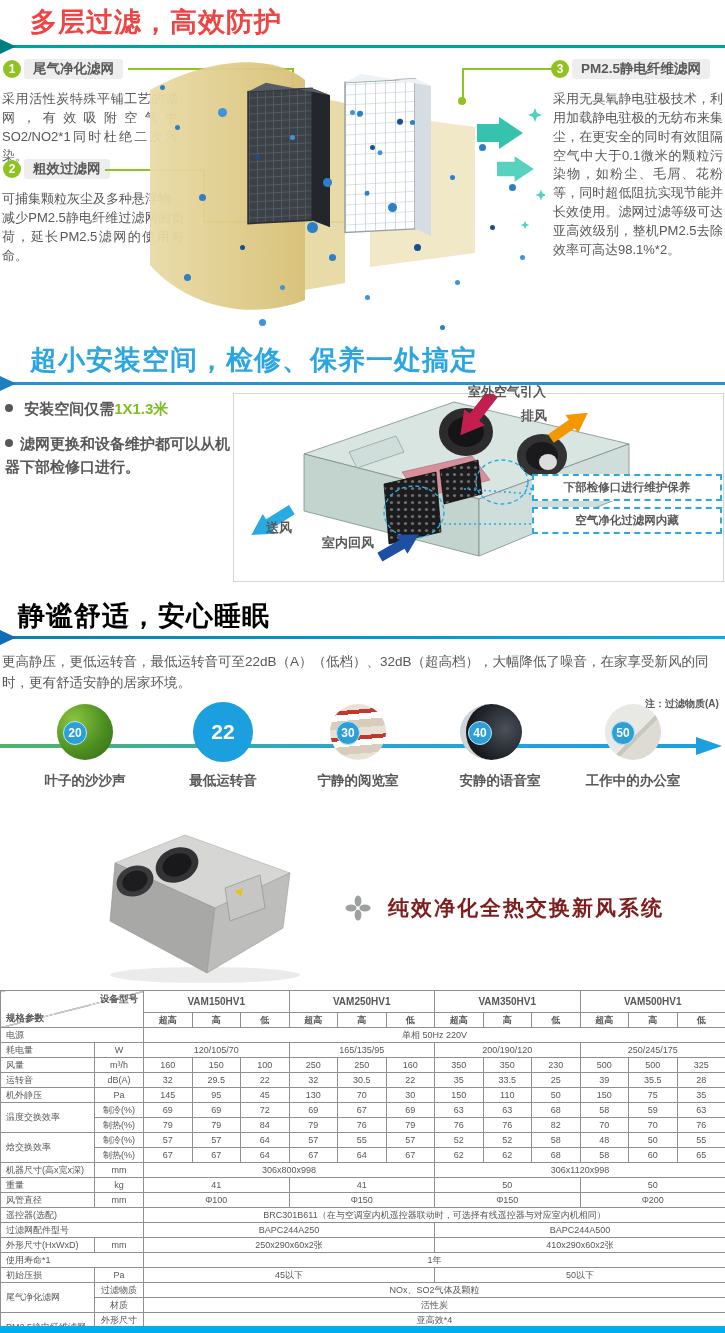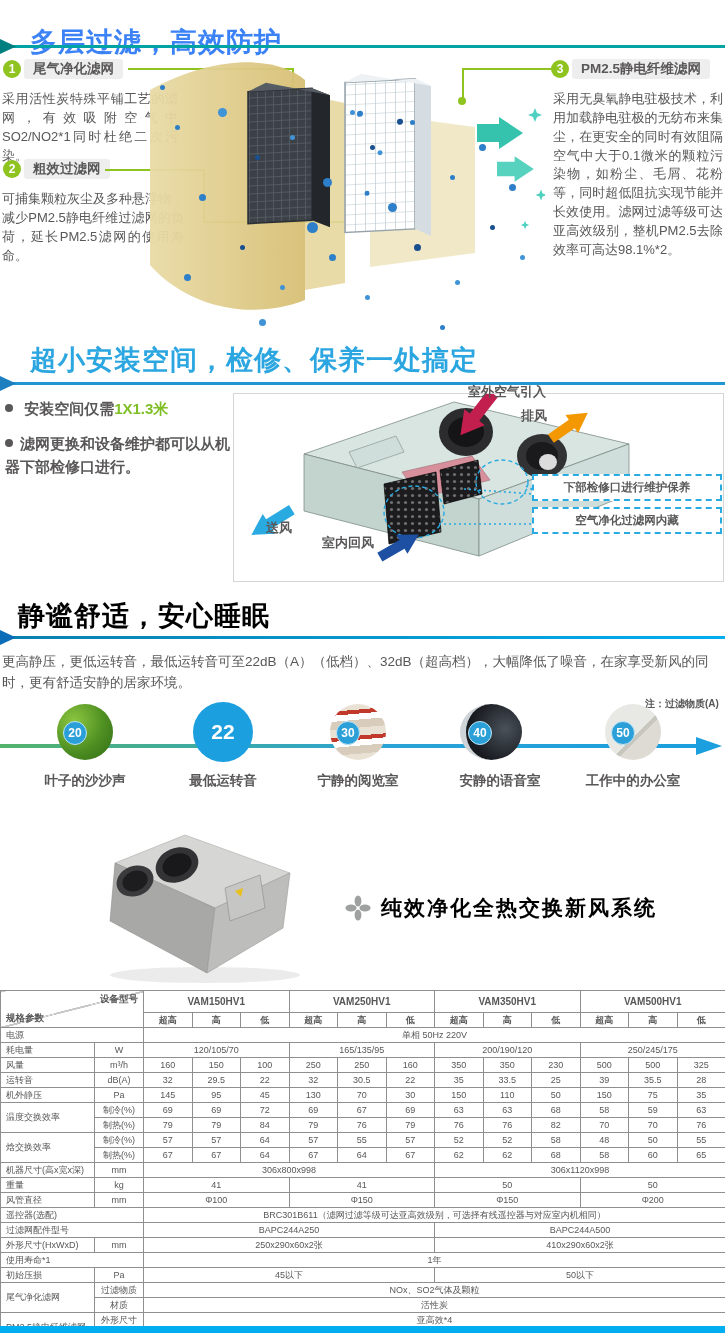--- a/index.html
+++ b/index.html
@@ -5,21 +5,21 @@
   html,body{margin:0;padding:0;}
   body{
     width:725px;height:1333px;position:relative;overflow:hidden;
     background:#ffffff;
     font-family:"Liberation Sans","DejaVu Sans",sans-serif;
     color:#595757;
   }
   .abs{position:absolute;}
   
   .sec-title{font-size:27px;font-weight:bold;letter-spacing:1px;white-space:nowrap;}
-  .t-teal{color:#3b82f6;margin-top:20px;}
+  .t-teal{color:#ef4444;}
   .t-blue{color:#2ca6e0;}
   .t-cyan{color:#000000;}
   .rule{height:3px;width:725px;}
   .rule .head{position:absolute;left:0;top:-6px;width:16px;height:15px;
     clip-path:polygon(0 0,100% 50%,0 100%);}
   .rule1{background:#00a3a3;}
   .rule1 .head{background:#007f80;}
   .rule2{background:#2196d3;}
   .rule2 .head{background:#1b7fc0;}
   .rule3{background:linear-gradient(90deg,#0a7fae,#00aeef);}
@@ -63,22 +63,22 @@
   .pc-headset{background:radial-gradient(circle at 70% 45%,#4a515a,#171a1f 70%);border-left:6px solid #cfd4d8;}
   .pc-office{background:linear-gradient(135deg,#e8e8e4 0 55%,#c7c7bf 55% 60%,#dddbd4 60%);}
   .db-badge{position:absolute;left:6px;top:17px;width:22px;height:22px;border-radius:50%;
     background:#2b9fd8;border:1px solid #bfe5f6;color:#fff;font-size:12px;font-weight:bold;
     text-align:center;line-height:22px;}
   .db-highlight{width:60px;height:60px;border-radius:50%;background:#1b9fde;color:#fff;
     font-size:21px;font-weight:bold;text-align:center;line-height:60px;position:absolute;}
   .db-label{position:absolute;width:130px;text-align:center;font-size:13.5px;
     font-weight:bold;color:#595757;}
   
-  .prod-caption{font-size:21px;color:#000000;letter-spacing:2px;font-weight:bold;
-    display:flex;align-items:center;gap:10px;}
+  .prod-caption{font-size:21px;color:#7f1d1d;letter-spacing:2px;font-weight:bold;
+    display:flex;align-items:center;gap:17px;}
   
   table.spec{position:absolute;left:0;top:990px;width:725px;border-collapse:collapse;
     table-layout:fixed;font-size:9px;color:#595757;}
   table.spec td,table.spec th{border:1px solid #8f8f8f;padding:0 2px;height:14px;
     line-height:1.15;text-align:center;overflow:hidden;white-space:nowrap;}
   table.spec th{font-size:10px;font-weight:bold;height:20px;}
   table.spec th.spd{font-size:9px;height:14px;}
   table.spec td.lbl{text-align:left;padding-left:5px;}
   table.spec td.corner{position:relative;height:36px;
     background:linear-gradient(to bottom right,#fff 49.4%,#8f8f8f 49.4% 50.6%,#fff 50.6%);margin-top:16px;}
@@ -470,21 +470,21 @@
       <tr>
         <td class="lbl" rowspan="1" colspan="1">风管直径</td>
         <td class="unit">mm</td>
         <td class="val" colspan="3">Φ100</td>
         <td class="val" colspan="3">Φ150</td>
         <td class="val" colspan="3">Φ150</td>
         <td class="val" colspan="3">Φ200</td>
       </tr>
       <tr>
         <td class="lbl" rowspan="1" colspan="2">遥控器(选配)</td>
-        <td class="val" colspan="12">BRC301B611（滤网过滤等级可达亚高效级别，可选择有线遥控器与对应室内机相同）</td>
+        <td class="val" colspan="12">BRC301B611（在与空调室内机遥控器联动时，可选择有线遥控器与对应室内机相同）</td>
       </tr>
       <tr>
         <td class="lbl" rowspan="1" colspan="2">过滤网配件型号</td>
         <td class="val" colspan="6">BAPC244A250</td>
         <td class="val" colspan="6">BAPC244A500</td>
       </tr>
       <tr>
         <td class="lbl" rowspan="1" colspan="1">外形尺寸(HxWxD)</td>
         <td class="unit">mm</td>
         <td class="val" colspan="6">250x290x60x2张</td>

